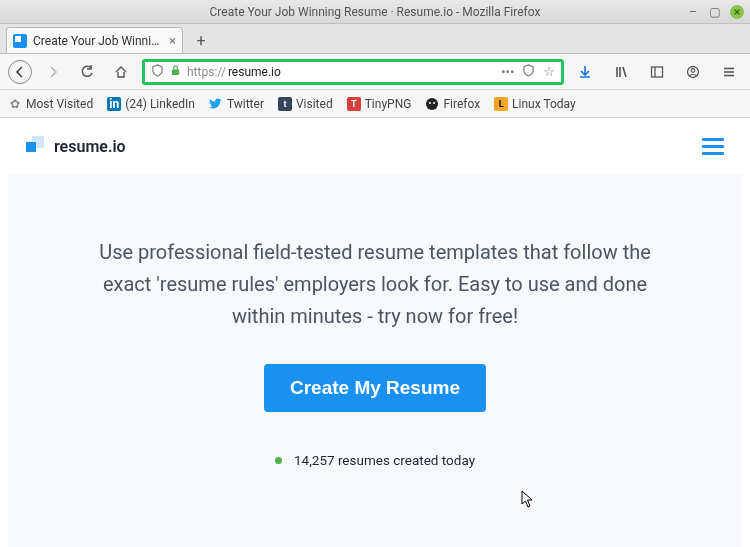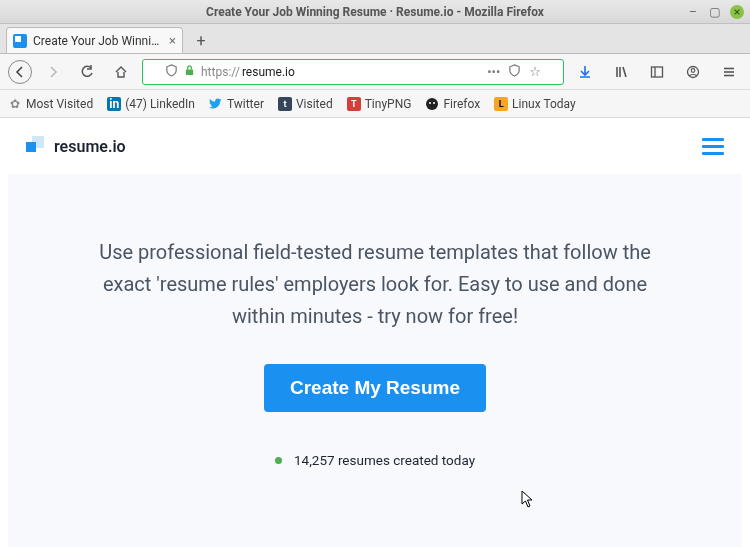--- a/index.html
+++ b/index.html
@@ -16,21 +16,21 @@
   height: 24px;
   background: linear-gradient(to bottom, #e8e8e8, #d8d8d8);
   border-bottom: 1px solid #c0c0c0;
   display: flex;
   align-items: center;
   justify-content: center;
   position: relative;
   font-size: 12px;
   color: #444;
 }
-.titlebar .title-text { font-weight: bold; color: #555; }
+.titlebar .title-text { font-weight: normal; color: #555; }
 .titlebar .window-controls {
   position: absolute;
   right: 6px;
   display: flex;
   gap: 8px;
   align-items: center;
 }
 .win-btn { width: 14px; height: 14px; display:flex; align-items:center; justify-content:center; color:#666; font-size:12px; }
 .win-close { width:14px; height:14px; border-radius:50%; background:#8bc34a; display:flex; align-items:center; justify-content:center; }
 .win-close svg { width:8px; height:8px; }
@@ -81,26 +81,26 @@
   width: 26px; height: 26px;
   display:flex; align-items:center; justify-content:center;
   color:#555;
   cursor:pointer;
 }
 .nav-icon.circle { border:1px solid #888; border-radius:50%; width:24px; height:24px;}
 .nav-icon.disabled { color:#bbb; }
 .urlbar {
   flex: 1;
   height: 26px;
-  border: 1px solid #22c55e;
+  border: 3px solid #22c55e;
   border-radius: 3px;
   background: #fff;
   display: flex;
   align-items: center;
-  padding: 0 22px;
+  padding: 0 6px;
   gap: 6px;
   font-size: 12px;
   color: #555;
   justify-content: space-between;
 }
 .urlbar .proto { color:#888;}
 .urlbar .domain { color:#222; }
 .urlbar .urltext { flex:1; display:flex; align-items:center; gap:2px;}
 .urlbar .url-icons { display:flex; align-items:center; gap:8px; color:#777; font-size:13px;}
 .right-icons { display:flex; align-items:center; gap:10px; color:#555; }
@@ -323,21 +323,21 @@
   </div>
 </div>
 
 <div class="bookmarks">
   <div class="bm-item">
     <span class="bm-ico gray">✿</span>
     <span>Most Visited</span>
   </div>
   <div class="bm-item">
     <span class="bm-ico linkedin">in</span>
-    <span>(47) LinkedIn</span>
+    <span>(24) LinkedIn</span>
   </div>
   <div class="bm-item">
     <span class="bm-ico twitter">
       <svg width="13" height="13" viewBox="0 0 24 24">
           <path fill="#1da1f2" d="M23 4.9c-.8.4-1.7.6-2.6.8.9-.6 1.7-1.5 2-2.6-.9.5-1.9.9-2.9 1.1C18.6 3.3 17.4 2.7 16 2.7c-2.6 0-4.7 2.1-4.7 4.7 0 .4 0 .7.1 1.1C7.7 8.3 4.1 6.4 1.7 3.5c-.4.7-.6 1.5-.6 2.4 0 1.6.8 3.1 2.1 3.9-.8 0-1.5-.2-2.2-.6v.1c0 2.3 1.6 4.2 3.8 4.6-.4.1-.8.2-1.2.2-.3 0-.6 0-.9-.1.6 1.9 2.3 3.2 4.4 3.3-1.6 1.3-3.6 2-5.8 2-.4 0-.7 0-1.1-.1 2.1 1.3 4.5 2.1 7.2 2.1 8.6 0 13.3-7.1 13.3-13.3v-.6c.9-.7 1.7-1.5 2.3-2.4z"></path>
         </svg>
     </span>
     <span>Twitter</span>
   </div>
   <div class="bm-item">

